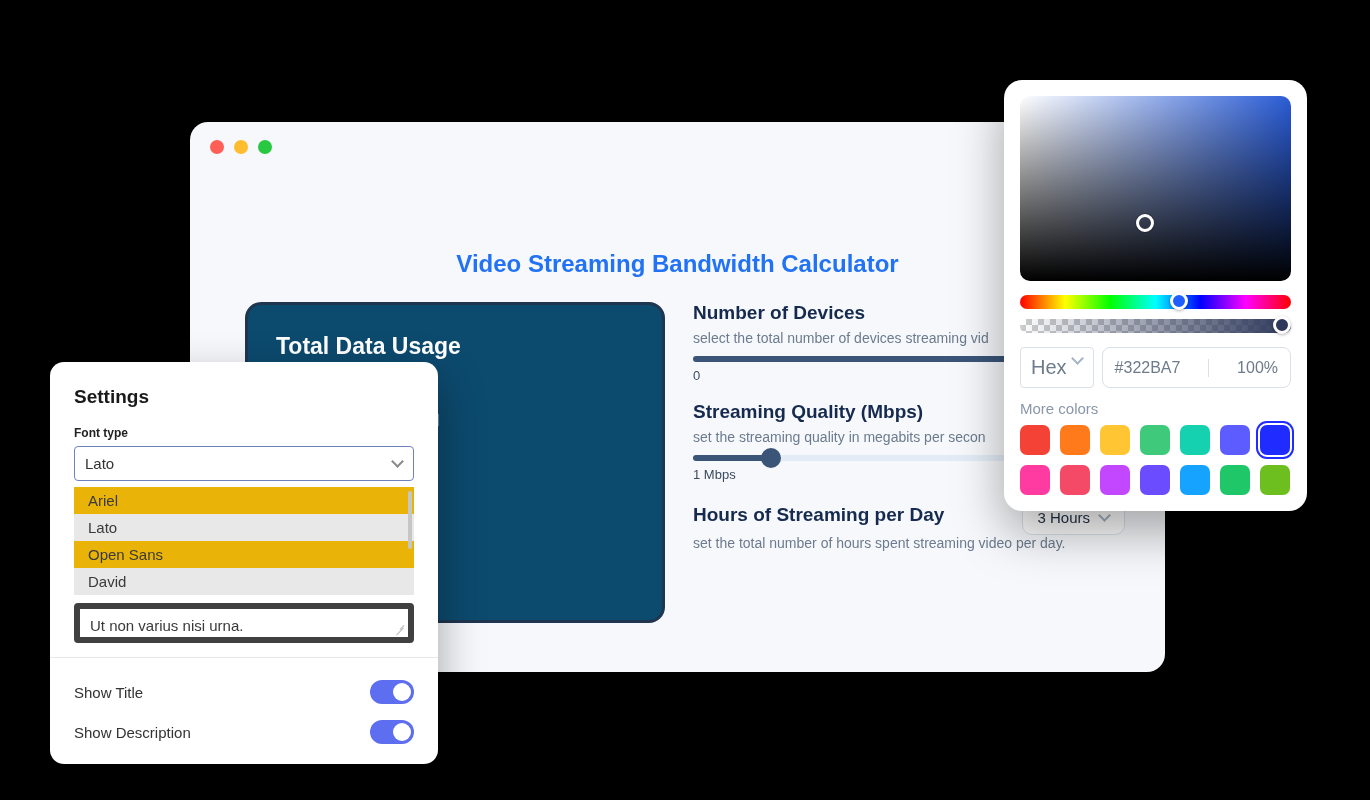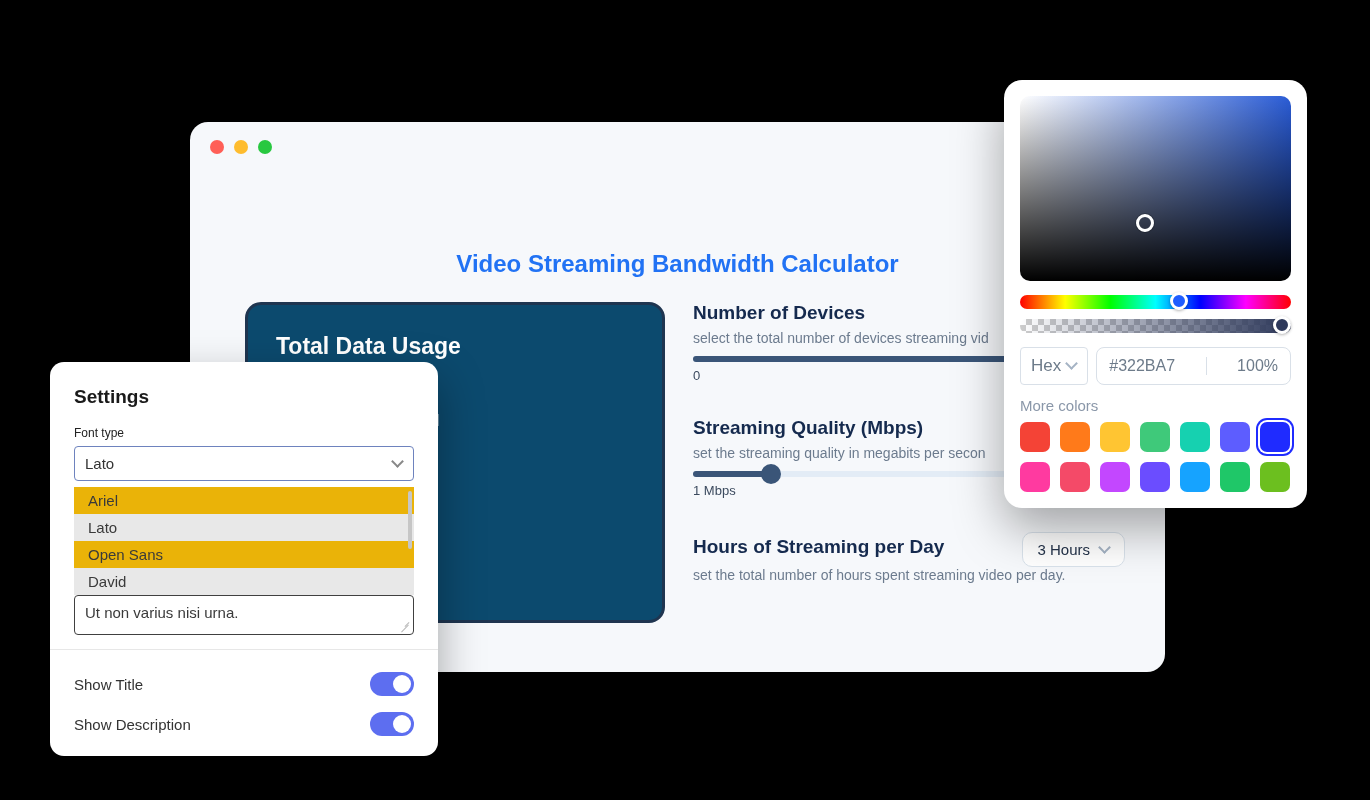--- a/index.html
+++ b/index.html
@@ -14,63 +14,63 @@
 .tl-green { background: #28c840; }
 .calc-title { text-align: center; font-size: 24px; font-weight: 700; color: #2172f4; margin-top: 128px; }
 .calc-body { display: flex; gap: 28px; padding: 24px 40px 0 55px; }
 
 .total-card { width: 420px; background: #0c4a6e; border: 3px solid #1f3550; border-radius: 16px; color: #fff; padding: 28px 28px 30px; }
 .total-card h3 { font-size: 23px; font-weight: 700; margin-bottom: 48px; }
 .total-desc { font-size: 17px; line-height: 1.55; margin-bottom: 18px; }
 .total-row { display: flex; justify-content: center; align-items: baseline; font-size: 18px; margin-bottom: 20px; flex-direction: column; }
 .total-sub { font-size: 16px; line-height: 1.55; opacity: .96; }
 
-.fields { flex: 1; display: flex; flex-direction: column; gap: 34px; }
+.fields { flex: 1; display: flex; flex-direction: column; gap: 18px; }
 .field h4 { font-size: 19px; font-weight: 700; color: #152a4e; margin-bottom: 6px; }
 .field p { font-size: 14px; color: #6c7b8e; margin-bottom: 10px; }
 .slider-track { height: 6px; background: #e3ecf6; border-radius: 3px; position: relative; }
 .slider-fill { position: absolute; left: 0; top: 0; height: 6px; background: #3a5578; border-radius: 3px; }
 .slider-thumb { position: absolute; top: -7px; width: 20px; height: 20px; background: #3a5578; border-radius: 50%; }
 .slider-value { font-size: 13px; color: #3b4a5e; margin-top: 6px; }
 .select-pill { display: inline-flex; align-items: center; gap: 10px; border: 1px solid #d9e2eb; border-radius: 10px; padding: 8px 14px; font-size: 15px; color: #233249; background: #fff; }
 .chevron-down { width: 10px; height: 10px; display: inline-block; }
 .chevron-down::before { content:""; display:block; width:7px; height:7px; border-right:2px solid #a5b3c4; border-bottom:2px solid #a5b3c4; transform: rotate(45deg); margin-top:-2px; }
 .field .row { display: flex; justify-content: space-between; align-items: center; }
 
 
 .settings-panel { position: absolute; left: 50px; top: 362px; width: 388px; background: #fff; border-radius: 14px; box-shadow: 0 18px 45px rgba(0,0,0,.35); padding: 24px 24px 12px; }
 .settings-panel h3 { font-size: 19px; font-weight: 600; color: #1a1a1a; margin-bottom: 18px; }
-.settings-label { font-size: 12px; font-weight: 400; color: #222; margin-bottom: 6px; }
+.settings-label { font-size: 12px; font-weight: 700; color: #222; margin-bottom: 6px; }
 .select-box { border: 1px solid #6e83be; border-radius: 4px; padding: 8px 10px; display: flex; justify-content: space-between; align-items: center; font-size: 15px; color: #333; margin-bottom: 6px; }
 .select-box .chevron-down::before { border-color: #888; }
 .dropdown-list { border: none; background: #eab308; max-height: 112px; overflow: hidden; position: relative; }
 .dropdown-list .scrollbar { position: absolute; right: 2px; top: 4px; width: 4px; height: 58px; background: #c6c6c6; border-radius: 2px; }
 .dropdown-item { padding: 5px 14px; font-size: 15px; color: #3a3a3a; }
 .dropdown-item.hover { background: #e8e8e8; }
-.textarea { border: 1px solid #404040; border-radius: 4px; padding: 8px 10px; font-size: 15px; color: #3a3a3a; position: relative; height: 40px; margin-bottom: 14px; }
+.textarea { border: 6px solid #404040; border-radius: 4px; padding: 8px 10px; font-size: 15px; color: #3a3a3a; margin-top: 8px; position: relative; height: 40px; margin-bottom: 14px; }
 .textarea .resize { position: absolute; right: 3px; bottom: 2px; width: 10px; height: 10px; }
 .textarea .resize::before, .textarea .resize::after { content:""; position:absolute; background:#b9b9b9; height:1px; transform: rotate(-45deg); }
 .textarea .resize::before { width:10px; right:0; bottom:3px; }
 .textarea .resize::after { width:6px; right:0; bottom:7px; }
 .divider { height: 1px; background: #e7e7e7; margin: 14px -24px; }
 .toggle-row { display: flex; justify-content: space-between; align-items: center; padding: 8px 0; }
 .toggle-row span { font-size: 15px; color: #333; }
 .toggle { width: 44px; height: 24px; background: #5d6ef0; border-radius: 12px; position: relative; }
 .toggle::after { content:""; position:absolute; right:3px; top:3px; width:18px; height:18px; background:#fff; border-radius:50%; }
 
 
 .color-panel { position: absolute; right: 63px; top: 80px; width: 303px; background: #fff; border-radius: 18px; box-shadow: 0 20px 50px rgba(0,0,0,.35); padding: 16px; }
 .gradient-area { width: 100%; height: 185px; border-radius: 10px; background: linear-gradient(to bottom, rgba(0,0,0,0) 0%, #000 100%), linear-gradient(to right, #fff 0%, #2a5cd6 100%); position: relative; margin-bottom: 14px; }
 .gradient-cursor { position: absolute; width: 18px; height: 18px; border: 3px solid #fff; border-radius: 50%; left: 116px; top: 118px; box-shadow: 0 0 0 1px rgba(0,0,0,.2); }
 .hue-bar { height: 14px; border-radius: 7px; background: linear-gradient(to right, #ff0000, #ffff00, #00ff00, #00ffff, #0000ff, #ff00ff, #ff0000); position: relative; margin-bottom: 10px; }
 .hue-thumb { position: absolute; top: -3px; left: 150px; width: 18px; height: 18px; border: 3px solid #fff; background: #1e5dff; border-radius: 50%; box-shadow: 0 1px 3px rgba(0,0,0,.3); }
 .alpha-bar { height: 14px; border-radius: 7px; background-image: linear-gradient(to right, rgba(45,56,90,0), #2d385a), repeating-conic-gradient(#ccc 0 25%, #fff 0 50%); background-size: auto, 12px 12px; position: relative; margin-bottom: 14px; }
 .alpha-thumb { position: absolute; top: -3px; right: 0; width: 18px; height: 18px; border: 3px solid #fff; background: #2d385a; border-radius: 50%; box-shadow: 0 1px 3px rgba(0,0,0,.3); }
 .color-inputs { display: flex; gap: 8px; margin-bottom: 12px; }
-.format-select { border: 1px solid #d9e0e8; border-radius: 4px; padding: 8px 10px; display: flex; align-items: center; gap: 6px; font-size: 17px; color: #6d7b8a; }
+.format-select { border: 1px solid #d9e0e8; border-radius: 4px; padding: 8px 10px; display: flex; align-items: flex-start; gap: 6px; font-size: 20px; color: #6d7b8a; }
 .hex-box { flex: 1; border: 1px solid #d9e0e8; border-radius: 8px; padding: 8px 12px; display: flex; align-items: center; gap: 10px; font-size: 16px; color: #6d7b8a; justify-content: space-between; }
 .hex-box .sep { width: 1px; height: 18px; background: #d9e0e8; }
 .more-colors { font-size: 15px; color: #8a97a9; margin-bottom: 8px; }
 .swatches { display: flex; flex-wrap: wrap; gap: 10px; }
 .swatch { width: 30px; height: 30px; border-radius: 7px; }
 .swatch.selected { box-shadow: 0 0 0 2px #fff, 0 0 0 4px #1f2bff; }
 </style>
 </head>
 <body>
 

